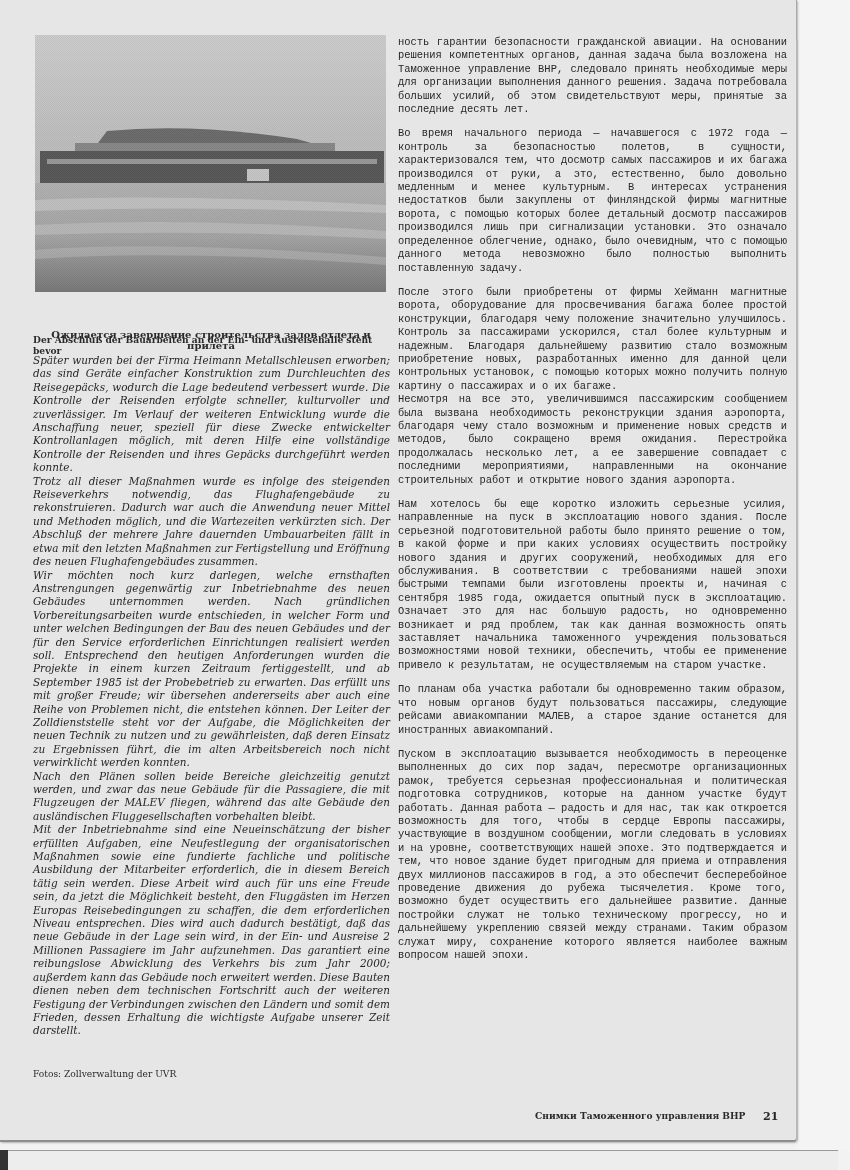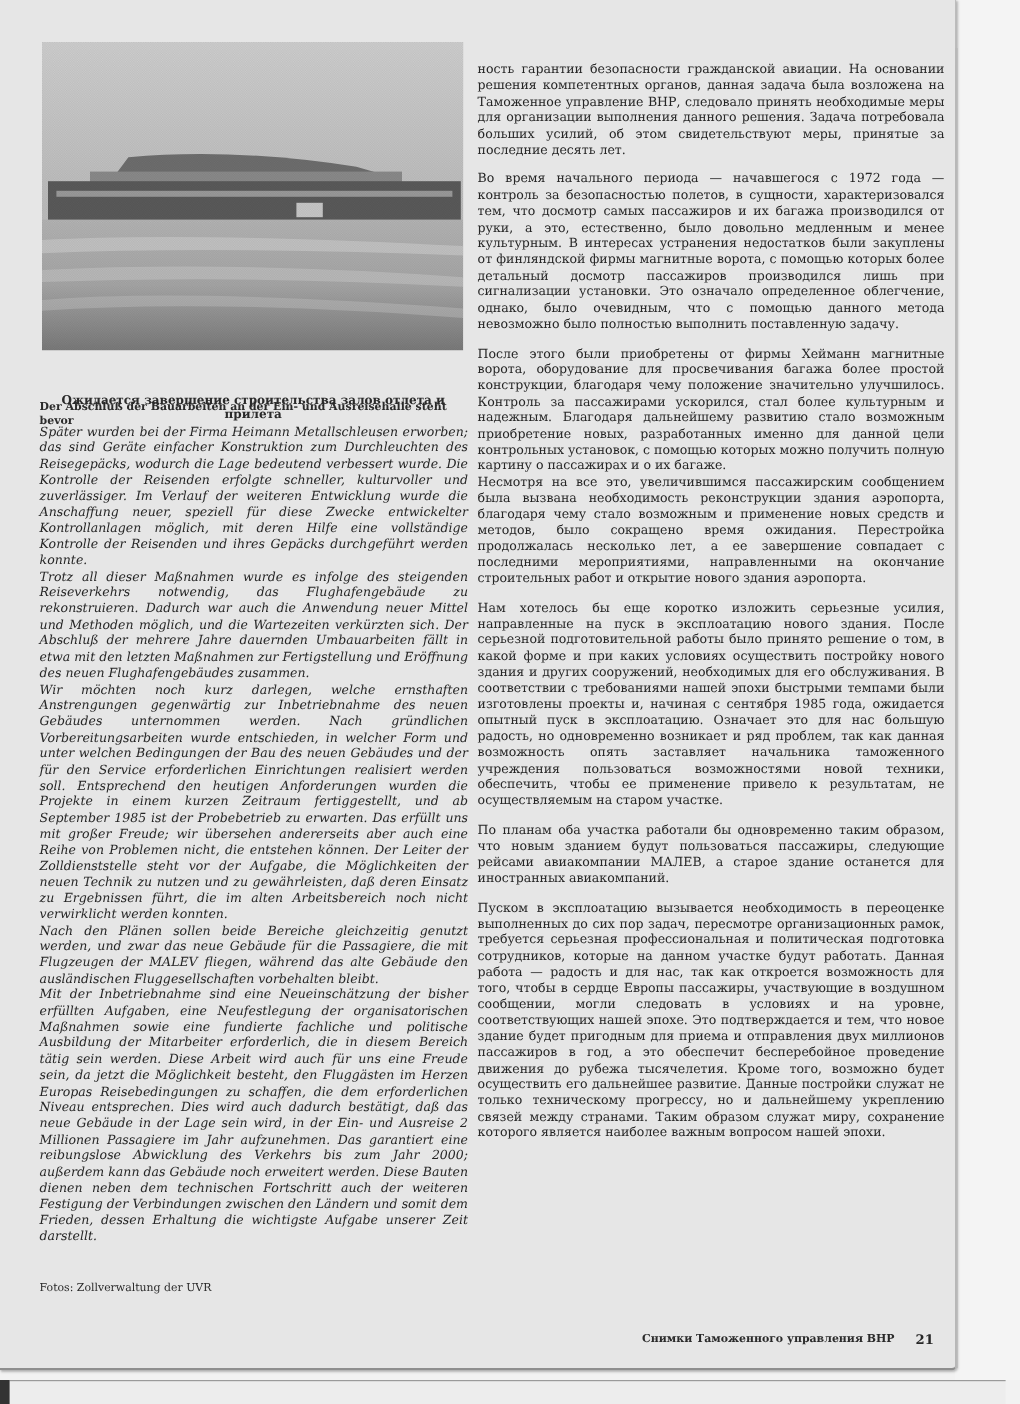--- a/index.html
+++ b/index.html
@@ -35,21 +35,21 @@
     position:absolute; left:33px; top:329px; width:356px;
     font-size:10px; line-height:11px; font-weight:bold; color:#2a2a2a;text-align:center;
   }
 
   .col {
     position:absolute; font-size:10.45px; line-height:13.4px; color:#262626;
     text-align:justify; hyphens:manual;
   }
   .col p { margin:0; text-indent:0; }
   .col-left { left:33px; top:354px; width:357px;font-style:italic; }
-  .col-right { left:398px; top:52px; width:389px; }
+  .col-right { left:398px; top:36px; width:389px;font-family:Liberation Mono, monospace; }
   .col-right p.gap { margin-top:11px; }
 
   .credit-de {
     position:absolute; left:33px; top:1069px;
     font-size:9.1px; font-weight:normal; color:#2a2a2a;
   }
   .credit-ru {
     position:absolute; left:535px; top:1074px;
     font-size:9.1px; font-weight:bold; color:#2a2a2a;margin-top:36px;
   }
@@ -109,21 +109,21 @@
     <p>Nach den Plänen sollen beide Bereiche gleichzeitig genutzt werden, und zwar das neue Gebäude für die Passagiere, die mit Flugzeugen der MALEV fliegen, während das alte Gebäude den ausländischen Fluggesellschaften vorbehalten bleibt.</p>
     <p>Mit der Inbetriebnahme sind eine Neueinschätzung der bisher erfüllten Aufgaben, eine Neufestlegung der organisatorischen Maßnahmen sowie eine fundierte fachliche und politische Ausbildung der Mitarbeiter erforderlich, die in diesem Bereich tätig sein werden. Diese Arbeit wird auch für uns eine Freude sein, da jetzt die Möglichkeit besteht, den Fluggästen im Herzen Europas Reisebedingungen zu schaffen, die dem erforderlichen Niveau entsprechen. Dies wird auch dadurch bestätigt, daß das neue Gebäude in der Lage sein wird, in der Ein- und Ausreise 2 Millionen Passagiere im Jahr aufzunehmen. Das garantiert eine reibungslose Abwicklung des Verkehrs bis zum Jahr 2000; außerdem kann das Gebäude noch erweitert werden. Diese Bauten dienen neben dem technischen Fortschritt auch der weiteren Festigung der Verbindungen zwischen den Ländern und somit dem Frieden, dessen Erhaltung die wichtigste Aufgabe unserer Zeit darstellt.</p>
   </div>
 
   <div class="col col-right">
     <p>ность гарантии безопасности гражданской авиации. На основании решения компетентных органов, данная задача была возложена на Таможенное управление ВНР, следовало принять необходимые меры для организации выполнения данного решения. Задача потребовала больших усилий, об этом свидетельствуют меры, принятые за последние десять лет.</p>
     <p class="gap">Во время начального периода — начавшегося с 1972 года — контроль за безопасностью полетов, в сущности, характеризовался тем, что досмотр самых пассажиров и их багажа производился от руки, а это, естественно, было довольно медленным и менее культурным. В интересах устранения недостатков были закуплены от финляндской фирмы магнитные ворота, с помощью которых более детальный досмотр пассажиров производился лишь при сигнализации установки. Это означало определенное облегчение, однако, было очевидным, что с помощью данного метода невозможно было полностью выполнить поставленную задачу.</p>
     <p class="gap">После этого были приобретены от фирмы Хейманн магнитные ворота, оборудование для просвечивания багажа более простой конструкции, благодаря чему положение значительно улучшилось. Контроль за пассажирами ускорился, стал более культурным и надежным. Благодаря дальнейшему развитию стало возможным приобретение новых, разработанных именно для данной цели контрольных установок, с помощью которых можно получить полную картину о пассажирах и о их багаже.</p>
     <p>Несмотря на все это, увеличившимся пассажирским сообщением была вызвана необходимость реконструкции здания аэропорта, благодаря чему стало возможным и применение новых средств и методов, было сокращено время ожидания. Перестройка продолжалась несколько лет, а ее завершение совпадает с последними мероприятиями, направленными на окончание строительных работ и открытие нового здания аэропорта.</p>
     <p class="gap">Нам хотелось бы еще коротко изложить серьезные усилия, направленные на пуск в эксплоатацию нового здания. После серьезной подготовительной работы было принято решение о том, в какой форме и при каких условиях осуществить постройку нового здания и других сооружений, необходимых для его обслуживания. В соответствии с требованиями нашей эпохи быстрыми темпами были изготовлены проекты и, начиная с сентября 1985 года, ожидается опытный пуск в эксплоатацию. Означает это для нас большую радость, но одновременно возникает и ряд проблем, так как данная возможность опять заставляет начальника таможенного учреждения пользоваться возможностями новой техники, обеспечить, чтобы ее применение привело к результатам, не осуществляемым на старом участке.</p>
-    <p class="gap">По планам оба участка работали бы одновременно таким образом, что новым зданием будут пользоваться пассажиры, следующие рейсами авиакомпании МАЛЕВ, а старое здание останется для иностранных авиакомпаний.</p>
+    <p class="gap">По планам оба участка работали бы одновременно таким образом, что новым органов будут пользоваться пассажиры, следующие рейсами авиакомпании МАЛЕВ, а старое здание останется для иностранных авиакомпаний.</p>
     <p class="gap">Пуском в эксплоатацию вызывается необходимость в переоценке выполненных до сих пор задач, пересмотре организационных рамок, требуется серьезная профессиональная и политическая подготовка сотрудников, которые на данном участке будут работать. Данная работа — радость и для нас, так как откроется возможность для того, чтобы в сердце Европы пассажиры, участвующие в воздушном сообщении, могли следовать в условиях и на уровне, соответствующих нашей эпохе. Это подтверждается и тем, что новое здание будет пригодным для приема и отправления двух миллионов пассажиров в год, а это обеспечит бесперебойное проведение движения до рубежа тысячелетия. Кроме того, возможно будет осуществить его дальнейшее развитие. Данные постройки служат не только техническому прогрессу, но и дальнейшему укреплению связей между странами. Таким образом служат миру, сохранение которого является наиболее важным вопросом нашей эпохи.</p>
   </div>
 
   <div class="credit-de">Fotos: Zollverwaltung der UVR</div>
   <div class="credit-ru">Снимки Таможенного управления ВНР</div>
   <div class="page-number">21</div>
 </div>
 <div class="right-fold-line"></div>
 
 </body></html>

